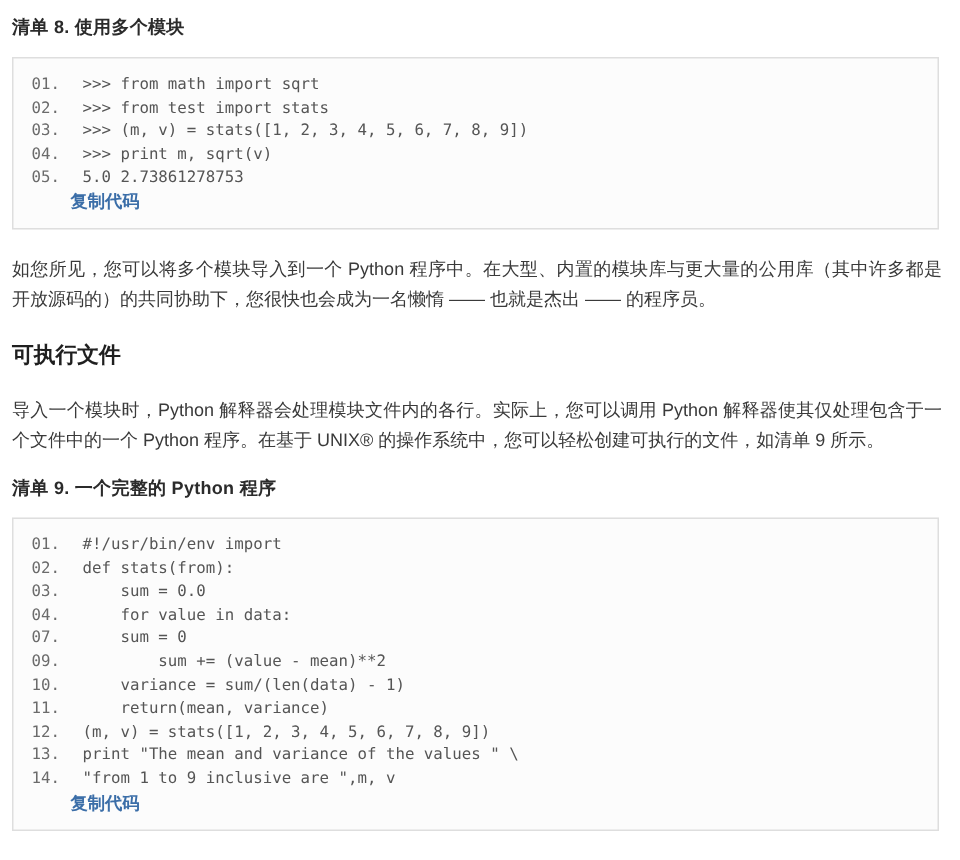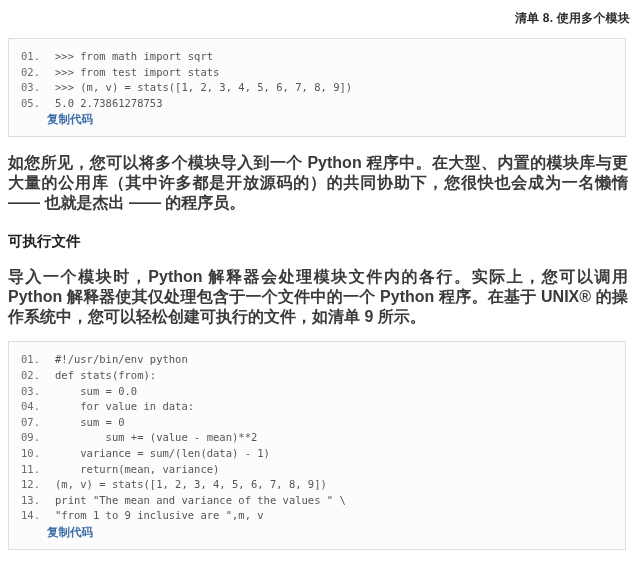--- a/index.html
+++ b/index.html
@@ -20,21 +20,20 @@
     box-sizing: border-box;
     width: 640px;
   }
   .listing-caption {
     font-size: 12px;
     font-weight: bold;
     color: #2b2b2b;
     line-height: 16px;
     margin: 2px 0 12px 0;
     letter-spacing: 0.2px;
-    text-align: right;
   }
   .codebox {
     border: 1px solid #dedede;
     background: #fcfcfc;
     box-sizing: border-box;
     width: 618px;
     padding: 10px 0 8px 0;
     margin: 0 16px 16px 0;
   }
   .codeline {
@@ -55,60 +54,61 @@
     font-size: 11.5px;
     font-weight: bold;
     color: #3b6ea8;
     padding-left: 38px;
     line-height: 17px;
     display: block;
     text-decoration: none;
     cursor: pointer;
   }
   .para {
-    font-size: 16px;
+    font-size: 12px;
     line-height: 20px;
     color: #3a3a3a;
     margin: 0 0 14px 0;
     width: 620px;
     text-align: justify;
-    font-weight: bold;
   }
   h2.section-heading {
     font-size: 14.5px;
     font-weight: bold;
     color: #1f1f1f;
     margin: 18px 0 16px 0;
     line-height: 20px;
   }
 </style>
 </head>
 <body>
 
 <div class="page">
 
   <div class="listing-caption">清单 8. 使用多个模块</div>
 
   <div class="codebox">
     <div class="codeline"><span class="ln">01.</span><span>&gt;&gt;&gt; from math import sqrt</span></div>
     <div class="codeline"><span class="ln">02.</span><span>&gt;&gt;&gt; from test import stats</span></div>
     <div class="codeline"><span class="ln">03.</span><span>&gt;&gt;&gt; (m, v) = stats([1, 2, 3, 4, 5, 6, 7, 8, 9])</span></div>
+    <div class="codeline"><span class="ln">04.</span><span>&gt;&gt;&gt; print m, sqrt(v)</span></div>
     <div class="codeline"><span class="ln">05.</span><span>5.0 2.73861278753</span></div>
     <a class="copy-link" href="#">复制代码</a>
   </div>
 
   <p class="para">如您所见，您可以将多个模块导入到一个 Python 程序中。在大型、内置的模块库与更大量的公用库（其中许多都是开放源码的）的共同协助下，您很快也会成为一名懒惰 —— 也就是杰出 —— 的程序员。</p>
 
   <h2 class="section-heading">可执行文件</h2>
 
   <p class="para">导入一个模块时，Python 解释器会处理模块文件内的各行。实际上，您可以调用 Python 解释器使其仅处理包含于一个文件中的一个 Python 程序。在基于 UNIX® 的操作系统中，您可以轻松创建可执行的文件，如清单 9 所示。</p>
 
+  <div class="listing-caption">清单 9. 一个完整的 Python 程序</div>
 
   <div class="codebox">
-    <div class="codeline"><span class="ln">01.</span><span>#!/usr/bin/env python</span></div>
+    <div class="codeline"><span class="ln">01.</span><span>#!/usr/bin/env import</span></div>
     <div class="codeline"><span class="ln">02.</span><span>def stats(from):</span></div>
     <div class="codeline"><span class="ln">03.</span><span>    sum = 0.0</span></div>
     <div class="codeline"><span class="ln">04.</span><span>    for value in data:</span></div>
     <div class="codeline"><span class="ln">07.</span><span>    sum = 0</span></div>
     <div class="codeline"><span class="ln">09.</span><span>        sum += (value - mean)**2</span></div>
     <div class="codeline"><span class="ln">10.</span><span>    variance = sum/(len(data) - 1)</span></div>
     <div class="codeline"><span class="ln">11.</span><span>    return(mean, variance)</span></div>
     <div class="codeline"><span class="ln">12.</span><span>(m, v) = stats([1, 2, 3, 4, 5, 6, 7, 8, 9])</span></div>
     <div class="codeline"><span class="ln">13.</span><span>print "The mean and variance of the values " \</span></div>
     <div class="codeline"><span class="ln">14.</span><span>"from 1 to 9 inclusive are ",m, v</span></div>

